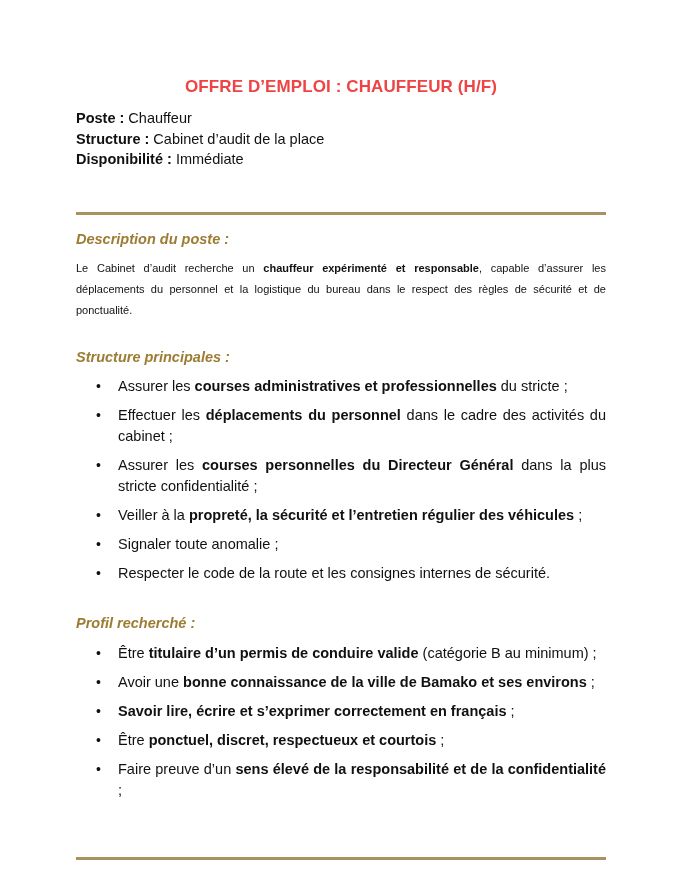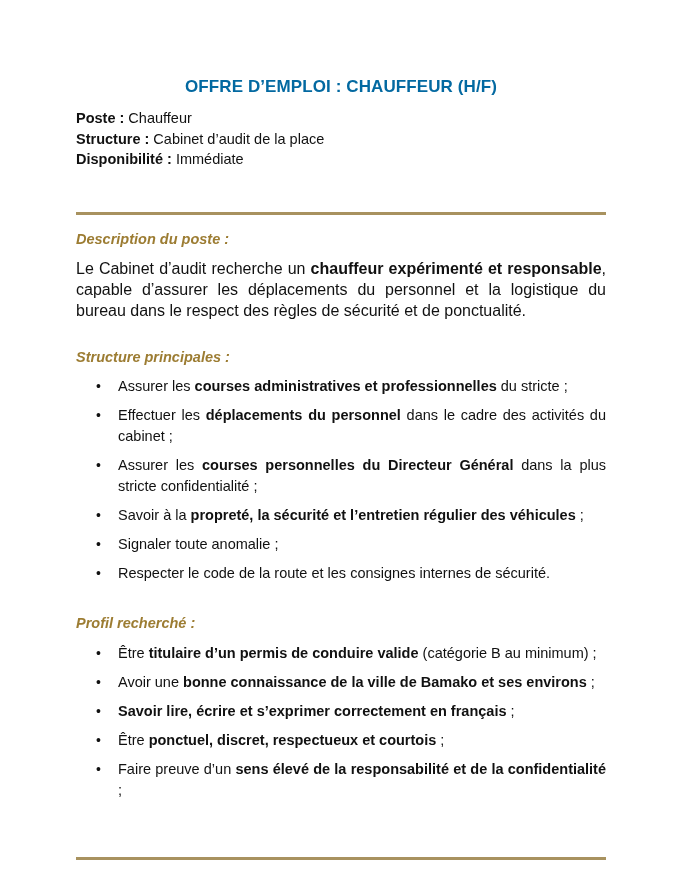--- a/index.html
+++ b/index.html
@@ -1,25 +1,25 @@
 <!DOCTYPE html>
 <html><head>
 <meta charset="utf-8">
 <style>
   html, body { margin: 0; padding: 0; background: #ffffff; }
   body { width: 682px; height: 885px; position: relative; overflow: hidden;
          font-family: "Liberation Sans", sans-serif; color: #111111; }
   .page { position: absolute; left: 76px; top: 0; width: 530px; }
   .title { position: absolute; left: 0; width: 530px; top: 77px; text-align: center;
-           font-weight: bold; font-size: 17px; color: #0369a1; letter-spacing: 0.1px; }
+           font-weight: bold; font-size: 17px; color: #ef4444; letter-spacing: 0.1px; }
   .meta { position: absolute; left: 0; top: 108px; font-size: 14.5px; line-height: 20.5px; }
   .meta b { font-weight: bold; }
   .rule { position: absolute; left: 0; width: 530px; height: 3px; background: #a8925f; }
   .heading { position: absolute; left: 0; font-weight: bold; font-size: 14.5px; color: #9c7c32; font-style: italic; }
-  .para { position: absolute; left: 0; width: 530px; font-size: 16px; line-height: 21px; text-align: justify; }
+  .para { position: absolute; left: 0; width: 530px; font-size: 11px; line-height: 21px; text-align: justify; }
   .list { position: absolute; left: 0; width: 530px; margin: 0; padding: 0; list-style: none; font-size: 14.5px; line-height: 21px; }
   .list li { position: relative; padding-left: 42px; margin-bottom: 8px; text-align: justify; }
   .list li .bullet { position: absolute; left: 20px; top: 0; font-size: 14px; }
   b { font-weight: bold; }
 </style>
 </head>
 <body>
 
 <div class="page">
   <div class="title">OFFRE D’EMPLOI : CHAUFFEUR (H/F)</div>
@@ -33,21 +33,21 @@
   <div class="rule" style="top:212px;"></div>
 
   <div class="heading" style="top:231px;">Description du poste :</div>
   <div class="para" style="top:258px;"><span>Le Cabinet d’audit recherche un </span><b>chauffeur expérimenté et responsable</b><span>, capable d’assurer les déplacements du personnel et la logistique du bureau dans le respect des règles de sécurité et de ponctualité.</span></div>
 
   <div class="heading" style="top:349px;">Structure principales :</div>
   <ul class="list" id="missions-list" style="top:376px;">
       <li><span class="bullet">•</span><span>Assurer les </span><b>courses administratives et professionnelles</b><span> du stricte ;</span></li>
       <li><span class="bullet">•</span><span>Effectuer les </span><b>déplacements du personnel</b><span> dans le cadre des activités du cabinet ;</span></li>
       <li><span class="bullet">•</span><span>Assurer les </span><b>courses personnelles du Directeur Général</b><span> dans la plus stricte confidentialité ;</span></li>
-      <li><span class="bullet">•</span><span>Savoir à la </span><b>propreté, la sécurité et l’entretien régulier des véhicules</b><span> ;</span></li>
+      <li><span class="bullet">•</span><span>Veiller à la </span><b>propreté, la sécurité et l’entretien régulier des véhicules</b><span> ;</span></li>
       <li><span class="bullet">•</span><span>Signaler toute anomalie ;</span><b></b><span></span></li>
       <li><span class="bullet">•</span><span>Respecter le code de la route et les consignes internes de sécurité.</span><b></b><span></span></li>
     </ul>
 
   <div class="heading" style="top:615px;">Profil recherché :</div>
   <ul class="list" id="profil-list" style="top:643px;">
       <li><span class="bullet">•</span><span>Être </span><b>titulaire d’un permis de conduire valide</b><span> (catégorie B au minimum) ;</span></li>
       <li><span class="bullet">•</span><span>Avoir une </span><b>bonne connaissance de la ville de Bamako et ses environs</b><span> ;</span></li>
       <li><span class="bullet">•</span><span></span><b>Savoir lire, écrire et s’exprimer correctement en français</b><span> ;</span></li>
       <li><span class="bullet">•</span><span>Être </span><b>ponctuel, discret, respectueux et courtois</b><span> ;</span></li>

